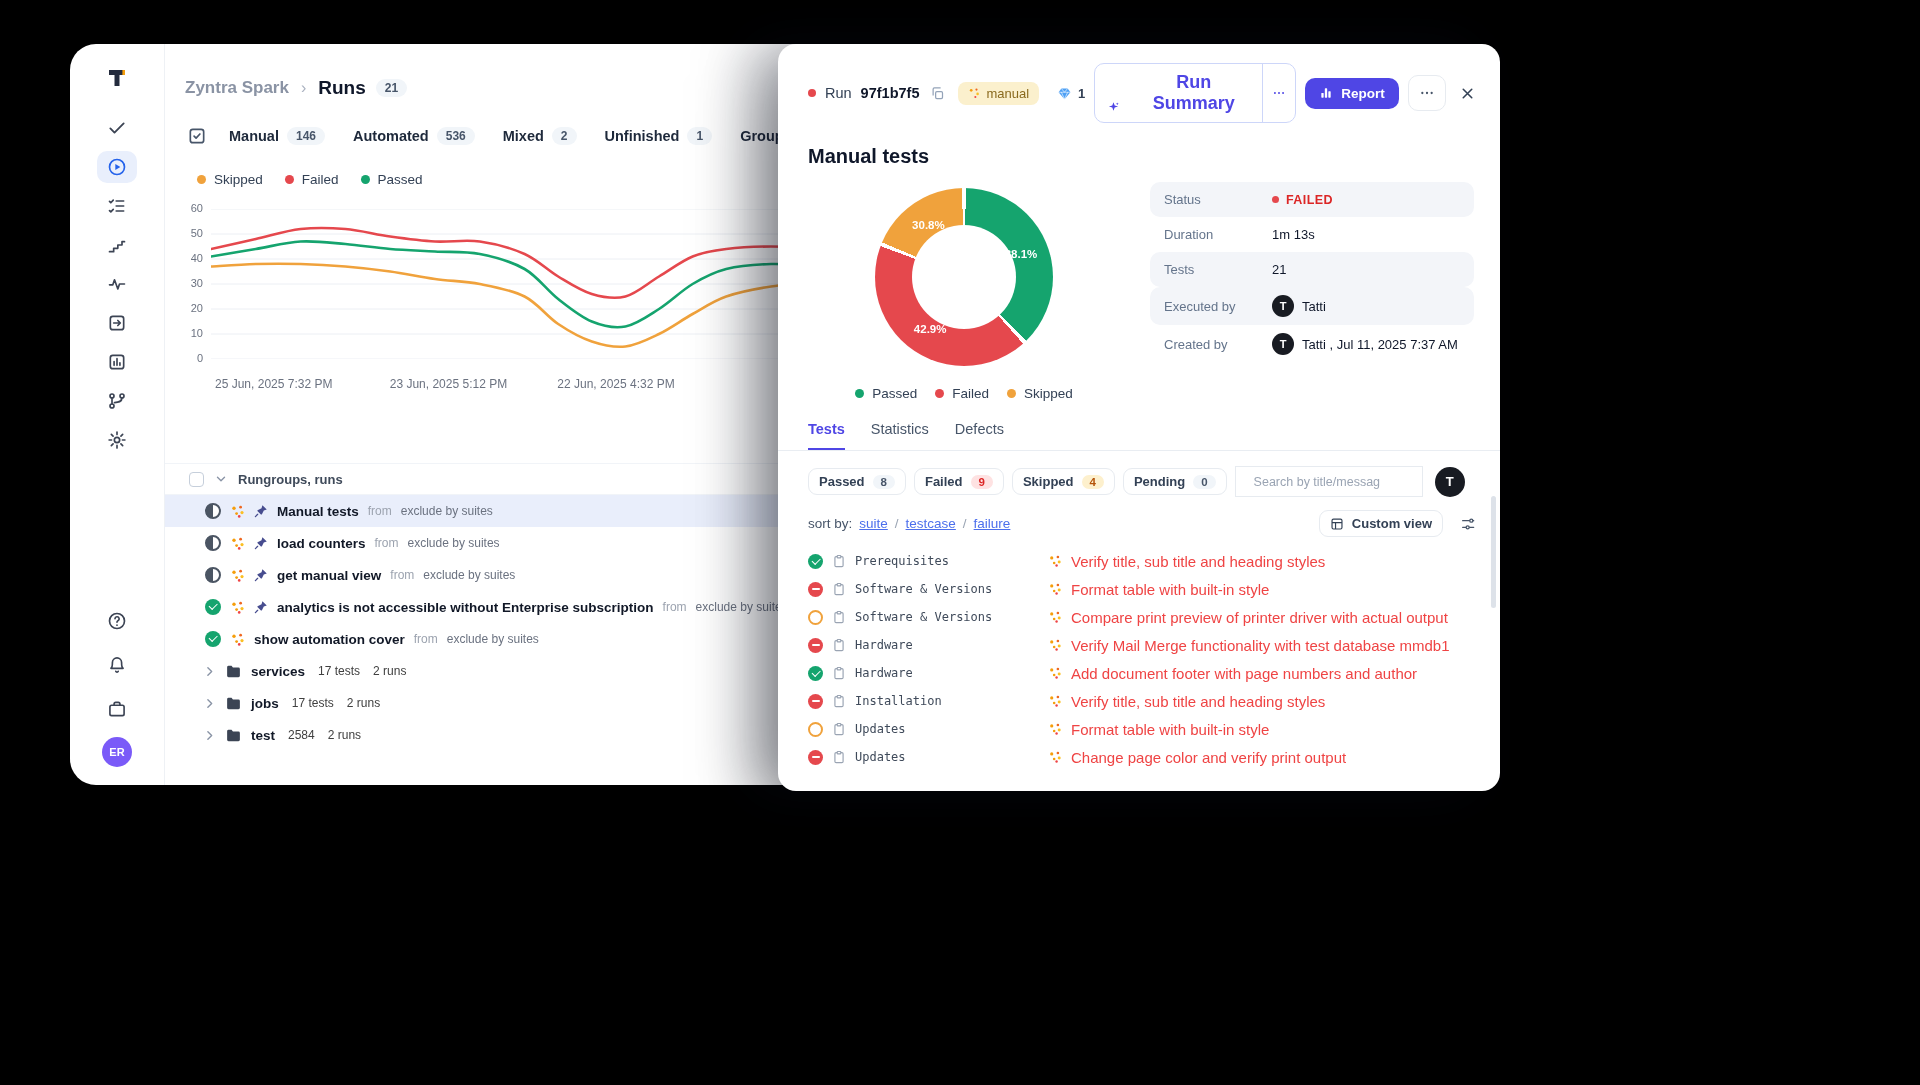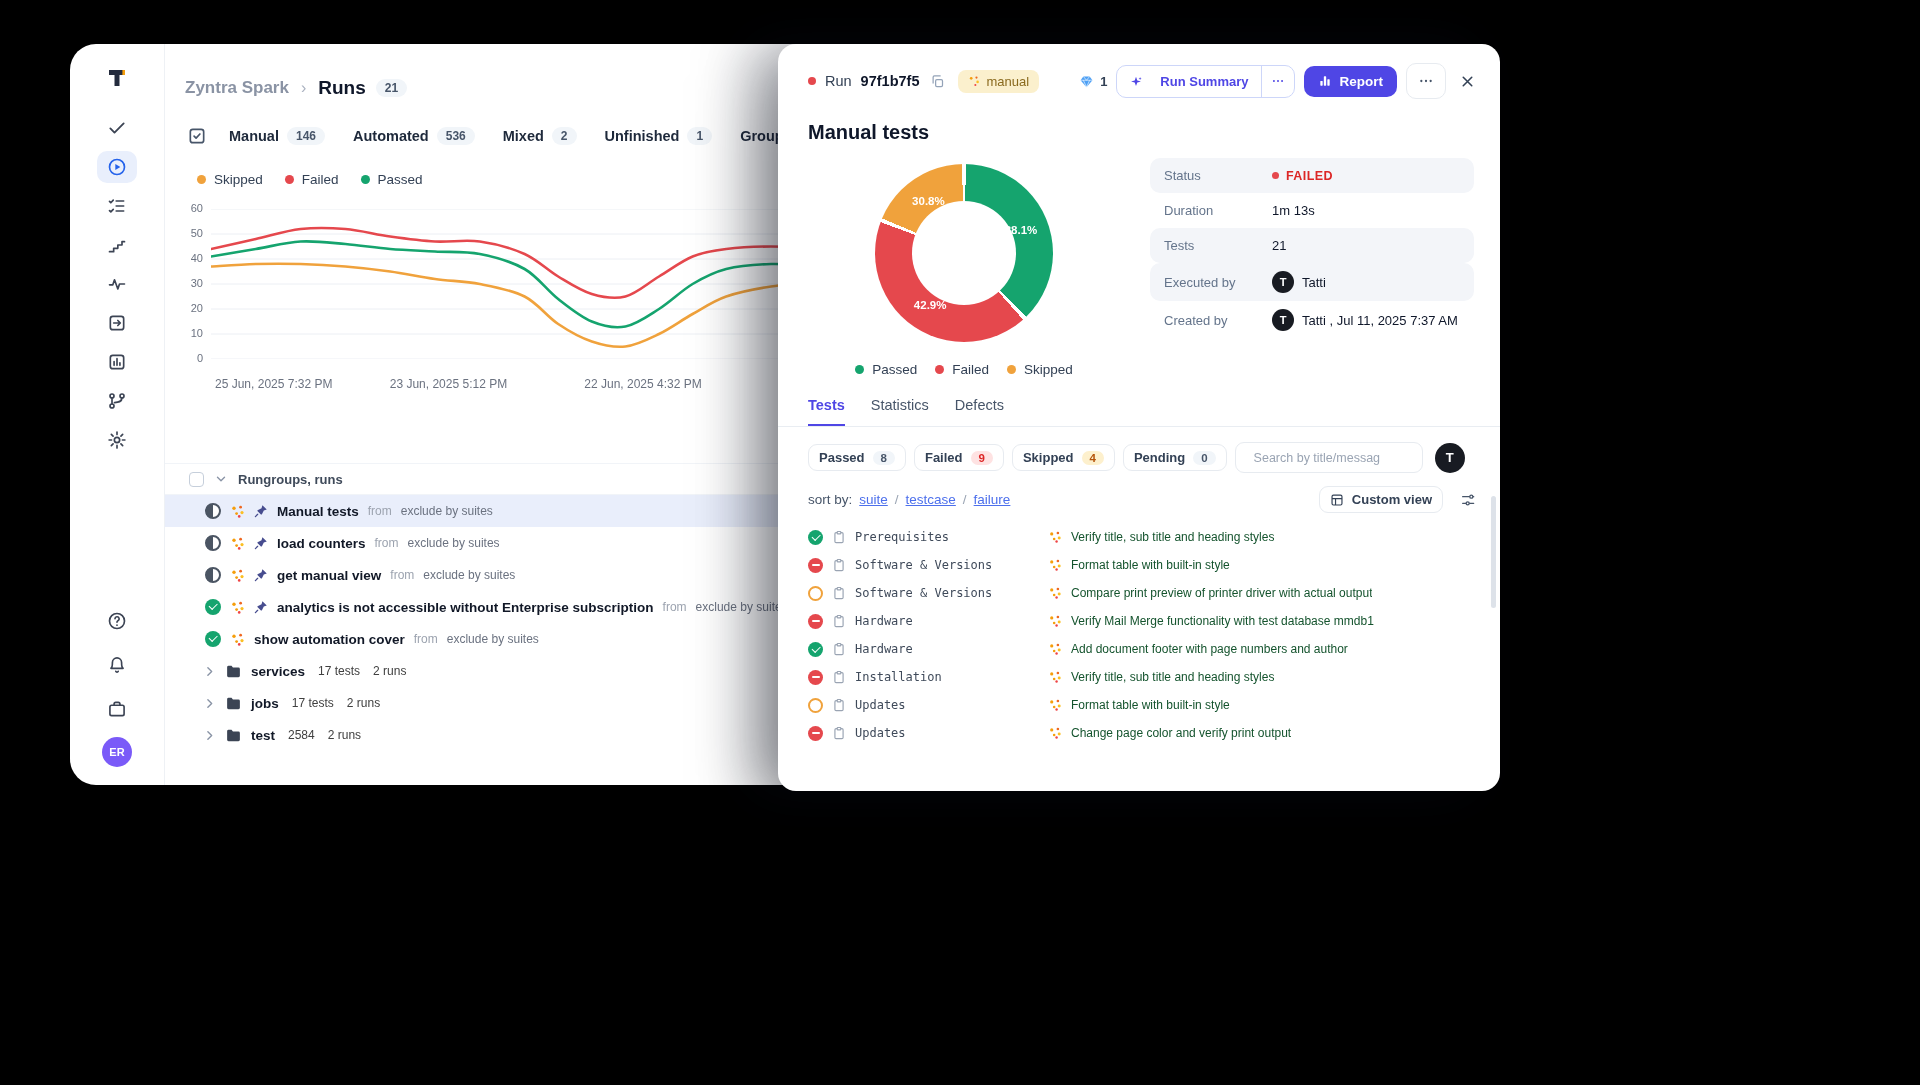--- a/index.html
+++ b/index.html
@@ -74,21 +74,21 @@
   .drawer{position:absolute;left:778px;top:44px;width:722px;height:747px;background:#fff;border-radius:18px;
     box-shadow:-26px 0 54px rgba(15,23,42,.28),0 26px 80px rgba(0,0,0,.5);overflow:hidden}
   .d-header{display:flex;align-items:center;gap:9px;padding:19px 20px 0 30px}
   .reddot{width:8px;height:8px;border-radius:50%;background:var(--failed);flex:none}
   .run-label{font-size:14.5px;color:#334155}
   .run-id{font-size:14.5px;font-weight:bold;color:var(--ink)}
   .ghost-icon{border:none;background:transparent;color:#94a3b8;cursor:pointer;padding:2px}
   .chip{display:flex;align-items:center;gap:6px;background:#fbf0cd;color:#8a6a1e;font-size:13px;border-radius:8px;padding:4px 10px;margin-left:2px}
   .diamond-wrap{display:flex;align-items:center;gap:6px;font-size:13px;color:#334155;font-weight:600}
   .btn-group{display:flex;align-items:stretch;border:1px solid #cdd6f9;border-radius:10px;overflow:hidden;background:#fff}
-  .group-main{display:flex;align-items:flex-end;gap:17px;border:none;background:transparent;color:var(--accent);font-size:13px;font-weight:600;padding:8px 12px;cursor:pointer;font-family:"Liberation Sans",sans-serif}
+  .group-main{display:flex;align-items:flex-end;gap:17px;border:none;background:transparent;color:var(--accent);font-size:18px;font-weight:600;padding:8px 12px;cursor:pointer;font-family:"Liberation Sans",sans-serif}
   .group-more{border:none;border-left:1px solid #cdd6f9;background:transparent;color:var(--accent);padding:0 9px;cursor:pointer}
   .report-btn{display:flex;align-items:center;gap:8px;background:var(--accent);color:#fff;border:none;border-radius:10px;padding:8px 14px;font-size:13.5px;font-weight:600;cursor:pointer;font-family:"Liberation Sans",sans-serif}
   .close-btn{border:none;background:transparent;color:#334155;cursor:pointer;padding:4px}
   .d-title{padding:22px 30px 0;font-size:20px;font-weight:bold;color:var(--ink)}
   .d-summary{display:flex;gap:36px;padding:12px 26px 0 36px}
   .donut-col{width:300px;display:flex;flex-direction:column;align-items:center;flex:none}
   .donut{width:178px;height:178px;border-radius:50%;position:relative;margin-top:8px}
   .donut::after{content:"";position:absolute;inset:37px;background:#fff;border-radius:50%}
   .dlabel{position:absolute;transform:translate(-50%,-50%);color:#fff;font-size:11.5px;font-weight:600;z-index:2}
   .dlabel.skipped-label{left:30%;top:21%}
@@ -107,35 +107,35 @@
   .mini-avatar{width:22px;height:22px;border-radius:50%;background:#181b22;color:#fff;font-size:11px;font-weight:bold;display:flex;align-items:center;justify-content:center;flex:none}
   .d-tabs{display:flex;gap:26px;padding:20px 30px 0;border-bottom:1px solid #e9edf2}
   .d-tab{font-size:14.5px;color:#475569;padding-bottom:11px;cursor:pointer;border-bottom:2px solid transparent}
   .d-tab.active{color:var(--accent);font-weight:bold;border-bottom-color:var(--accent)}
   .d-filters{display:flex;align-items:center;gap:8px;padding:15px 24px 0 30px}
   .pill{display:flex;align-items:center;gap:8px;border:1px solid var(--line);background:#fff;border-radius:9px;padding:5px 10px;font-size:13px;font-weight:600;color:#334155;cursor:pointer;font-family:"Liberation Sans",sans-serif}
   .pill-count{border-radius:999px;padding:1px 8px;font-size:11.5px;font-weight:600}
   .pill-count.neutral{background:var(--chipbg);color:#475569}
   .pill-count.red{background:#fee2e2;color:#dc2626}
   .pill-count.amber{background:#fdf0cd;color:#b45309}
-  .search.small{height:31px;width:188px;border-radius:9px;padding:0 10px}
+  .search.small{height:31px;width:188px;border-radius:0;padding:0 10px}
   .search.small input{font-size:12.5px}
   .big-avatar{width:30px;height:30px;border-radius:50%;background:#181b22;color:#fff;font-size:13px;font-weight:bold;display:flex;align-items:center;justify-content:center;box-shadow:0 0 0 2px #fff;margin-left:4px;cursor:pointer;flex:none}
   .d-sort{display:flex;align-items:center;gap:7px;padding:13px 24px 0 30px;font-size:13.5px}
   .sort-prefix{color:#475569}
   .sort-link{color:#4c6fec;text-decoration:underline;cursor:pointer}
   .slash{color:#9aa4b3}
   .custom-view{font-weight:600}
   .tune-icon{color:#475569;margin-left:10px;cursor:pointer}
   .d-list{padding:10px 24px 0 30px}
   .t-row{display:grid;grid-template-columns:240px 1fr;align-items:center;height:28px;cursor:pointer}
   .t-left{display:flex;align-items:center;gap:9px;min-width:0}
   .suite{font-family:"DejaVu Sans Mono",monospace;font-size:12px;color:#3f4a5a;white-space:nowrap;overflow:hidden}
   .t-right{display:flex;align-items:center;gap:9px;min-width:0}
-  .t-title{font-size:12px;color:#14532d;white-space:nowrap;overflow:hidden}
+  .t-title{font-size:15px;color:#ef4444;white-space:nowrap;overflow:hidden}
   .clip-icon{color:#9aa4b3;display:flex}
   .confetti-icon,.pin-icon{display:flex;flex:none}
   .d-scroll{position:absolute;right:4px;top:452px;width:5px;height:112px;border-radius:3px;background:#dde2e9;cursor:pointer}
 </style>
 </head>
 <body>
 
 <div class="window">
 
   <aside class="sidebar">
@@ -320,21 +320,21 @@
             <line x1="0" x2="1120" y1="25" y2="25" stroke="#eceff4" stroke-width="1"></line>
             <line x1="0" x2="1120" y1="0" y2="0" stroke="#eceff4" stroke-width="1"></line>
             <path d="M 0 57.5 C 7.466666666666668 57.083333333333336 29.866666666666667 55.416666666666664 44.800000000000004 55 C 59.73333333333334 54.583333333333336 74.66666666666667 54.583333333333336 89.60000000000001 55 C 104.53333333333335 55.416666666666664 119.46666666666667 56.25 134.4 57.5 C 149.33333333333334 58.75 164.26666666666668 60.416666666666664 179.20000000000002 62.5 C 194.13333333333335 64.58333333333333 209.06666666666666 67.91666666666667 224 70 C 238.93333333333334 72.08333333333333 253.86666666666667 72.08333333333333 268.8 75 C 283.73333333333335 77.91666666666667 300.53333333333336 80.83333333333333 313.6 87.5 C 326.6666666666667 94.16666666666667 336 107.5 347.2 115 C 358.4 122.5 369.6 128.75 380.8 132.5 C 392 136.25 403.2 138.75 414.4 137.5 C 425.59999999999997 136.25 436.8 130.41666666666666 448 125 C 459.2 119.58333333333333 470.4 111.25 481.59999999999997 105 C 492.79999999999995 98.75 502.1333333333334 92.08333333333333 515.2 87.5 C 528.2666666666668 82.91666666666667 543.2 80 560 77.5 C 576.8 75 597.3333333333334 73.74999999999999 616 72.49999999999999 C 634.6666666666666 71.24999999999999 653.3333333333334 70 672 70 C 690.6666666666666 70 709.3333333333334 72.49999999999999 728 72.49999999999999 C 746.6666666666666 72.49999999999999 756 70 784 70 C 812 70 858.6666666666666 72.91666666666666 896 72.49999999999999 C 933.3333333333334 72.08333333333331 970.6666666666666 67.91666666666666 1008 67.5 C 1045.3333333333333 67.08333333333334 1101.3333333333333 69.58333333333333 1120 70" fill="none" stroke="#f0a23c" stroke-width="2.6" stroke-linecap="round"></path>
             <path d="M 0 47.5 C 7.466666666666668 46.25 29.866666666666667 42.500000000000014 44.800000000000004 40.000000000000014 C 59.73333333333334 37.500000000000014 74.66666666666667 33.333333333333336 89.60000000000001 32.5 C 104.53333333333335 31.66666666666666 119.46666666666667 33.749999999999986 134.4 34.999999999999986 C 149.33333333333334 36.249999999999986 164.26666666666668 38.750000000000014 179.20000000000002 40.000000000000014 C 194.13333333333335 41.250000000000014 209.06666666666666 41.66666666666667 224 42.5 C 238.93333333333334 43.33333333333333 253.86666666666667 42.083333333333336 268.8 45 C 283.73333333333335 47.916666666666664 300.53333333333336 52.5 313.6 60 C 326.6666666666667 67.5 336 81.25 347.2 90 C 358.4 98.75 369.6 107.91666666666667 380.8 112.5 C 392 117.08333333333333 403.2 119.58333333333333 414.4 117.5 C 425.59999999999997 115.41666666666667 436.8 107.08333333333333 448 100 C 459.2 92.91666666666667 470.4 81.66666666666667 481.59999999999997 75 C 492.79999999999995 68.33333333333333 502.1333333333334 63.333333333333336 515.2 60 C 528.2666666666668 56.666666666666664 543.2 55.416666666666664 560 55 C 576.8 54.583333333333336 597.3333333333334 56.666666666666664 616 57.5 C 634.6666666666666 58.333333333333336 653.3333333333334 59.583333333333336 672 60 C 690.6666666666666 60.416666666666664 709.3333333333334 60.416666666666664 728 60 C 746.6666666666666 59.583333333333336 756 57.5 784 57.5 C 812 57.5 858.6666666666666 60 896 60 C 933.3333333333334 60 970.6666666666666 57.5 1008 57.5 C 1045.3333333333333 57.5 1101.3333333333333 59.583333333333336 1120 60" fill="none" stroke="#15a46e" stroke-width="2.6" stroke-linecap="round"></path>
             <path d="M 0 40.000000000000014 C 7.466666666666668 38.33333333333334 29.866666666666667 33.333333333333336 44.800000000000004 30 C 59.73333333333334 26.666666666666664 74.66666666666667 21.666666666666668 89.60000000000001 20 C 104.53333333333335 18.333333333333332 119.46666666666667 18.75 134.4 20 C 149.33333333333334 21.25 164.26666666666668 25.416666666666668 179.20000000000002 27.5 C 194.13333333333335 29.583333333333332 209.06666666666666 31.666666666666668 224 32.5 C 238.93333333333334 33.333333333333336 253.86666666666667 30.416666666666668 268.8 32.5 C 283.73333333333335 34.583333333333336 300.53333333333336 39.166666666666664 313.6 45 C 326.6666666666667 50.833333333333336 336 60.833333333333336 347.2 67.5 C 358.4 74.16666666666667 369.6 81.66666666666667 380.8 85 C 392 88.33333333333333 403.2 90.41666666666667 414.4 87.5 C 425.59999999999997 84.58333333333333 436.8 74.16666666666667 448 67.5 C 459.2 60.833333333333336 470.4 52.08333333333333 481.59999999999997 47.5 C 492.79999999999995 42.91666666666667 502.1333333333334 41.66666666666668 515.2 40.000000000000014 C 528.2666666666668 38.33333333333335 543.2 37.5 560 37.5 C 576.8 37.5 597.3333333333334 39.16666666666668 616 40.000000000000014 C 634.6666666666666 40.83333333333335 653.3333333333334 42.5 672 42.5 C 690.6666666666666 42.5 709.3333333333334 40.83333333333335 728 40.000000000000014 C 746.6666666666666 39.16666666666668 756 37.5 784 37.5 C 812 37.5 858.6666666666666 40.000000000000014 896 40.000000000000014 C 933.3333333333334 40.000000000000014 970.6666666666666 37.5 1008 37.5 C 1045.3333333333333 37.5 1101.3333333333333 39.58333333333334 1120 40.000000000000014" fill="none" stroke="#e5484d" stroke-width="2.6" stroke-linecap="round"></path>
           </svg>
       </div>
       <div class="xlabels" id="xlabels">
           <span style="left: 62.72px;">25 Jun, 2025 7:32 PM</span>
           <span style="left: 237.44px;">23 Jun, 2025 5:12 PM</span>
-          <span style="left: 432px;">22 Jun, 2025 4:32 PM</span>
+          <span style="left: 405px;">22 Jun, 2025 4:32 PM</span>
           <span style="left: 586.88px;">22 Jun,</span>
         </div>
     </div>
 
     <div class="tablehead">
       <span class="checkbox"></span>
       <svg width="14" height="14" viewBox="0 0 24 24" fill="none" stroke="#8a94a6" stroke-width="2.4" stroke-linecap="round" stroke-linejoin="round">
           <path d="M6 9l6 6 6-6"></path>
         </svg>
       <span>Rungroups, runs</span>

